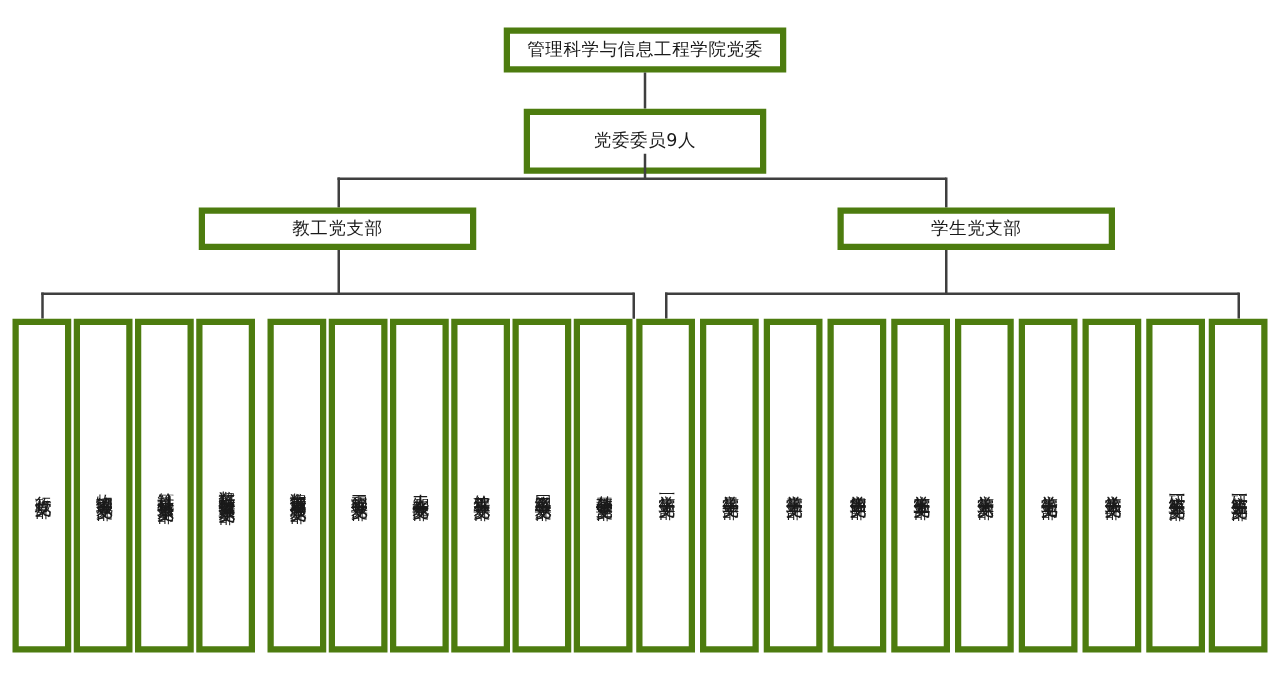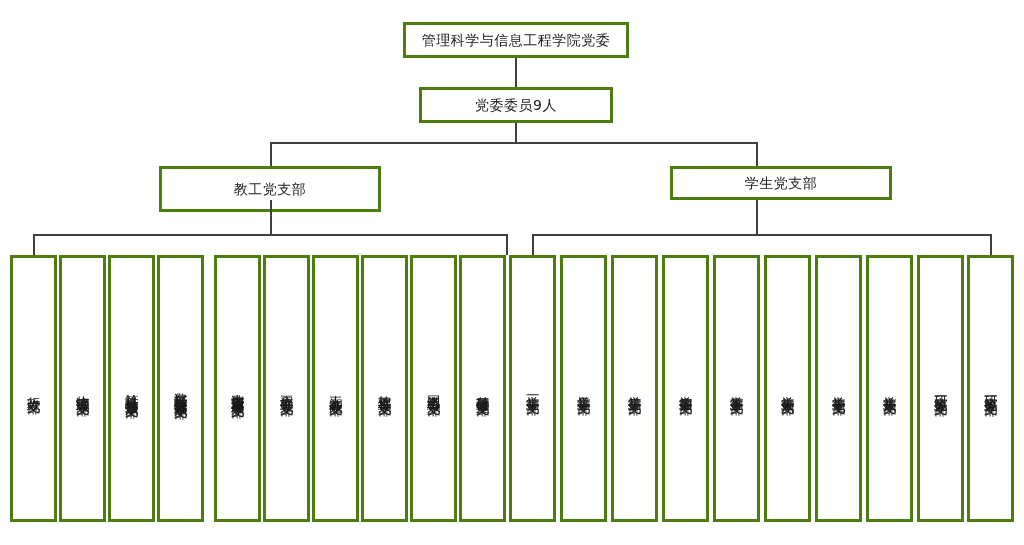--- a/index.html
+++ b/index.html
@@ -18,21 +18,21 @@
   #chart-root {
     position: relative;
     width: 1024px;
     height: 545px;
   }
 
   
   .node {
     position: absolute;
     box-sizing: border-box;
-    border: 3px solid #4d7c0f;
+    border: 5px solid #4d7c0f;
     background: #ffffff;
     display: flex;
     align-items: center;
     justify-content: center;
     text-align: center;
   }
   .node.h {
     font-size: 14px;
     letter-spacing: 0.5px;
     line-height: 1.2;
@@ -66,30 +66,30 @@
 <body>
 
 <div id="chart-root">
 
   <div class="node h" id="node-root" style="left:403px; top:22px; width:226px; height:36px;">
     <span>管理科学与信息工程学院党委</span>
   </div>
 
   <div class="line v" style="left:515px; top:58px; width:1.5px; height:29px;"></div>
 
-  <div class="node h" id="node-committee" style="left:419px; top:87px; width:194px; height:36px;">
+  <div class="node h" id="node-committee" style="left:419px; top:87px; width:194px; height:52px;">
     <span>党委委员9人</span>
   </div>
 
   <div class="line v" style="left:515px; top:123px; width:1.5px; height:20px;"></div>
   <div class="line h" style="left:270px; top:142px; width:487px; height:1.5px;"></div>
   <div class="line v" style="left:270px; top:142px; width:1.5px; height:25px;"></div>
   <div class="line v" style="left:756px; top:142px; width:1.5px; height:25px;"></div>
 
-  <div class="node h" id="node-branch-faculty" style="left:159px; top:166px; width:222px; height:46px;">
+  <div class="node h" id="node-branch-faculty" style="left:159px; top:166px; width:222px; height:34px;">
     <span>教工党支部</span>
   </div>
 
   <div class="node h" id="node-branch-student" style="left:670px; top:166px; width:222px; height:34px;">
     <span>学生党支部</span>
   </div>
 
   <div class="line v" style="left:270px; top:200px; width:1.5px; height:35px;"></div>
   <div class="line h" style="left:33px; top:234px; width:474px; height:1.5px;"></div>
   <div class="line v" style="left:33px; top:234px; width:1.5px; height:21px;"></div>

